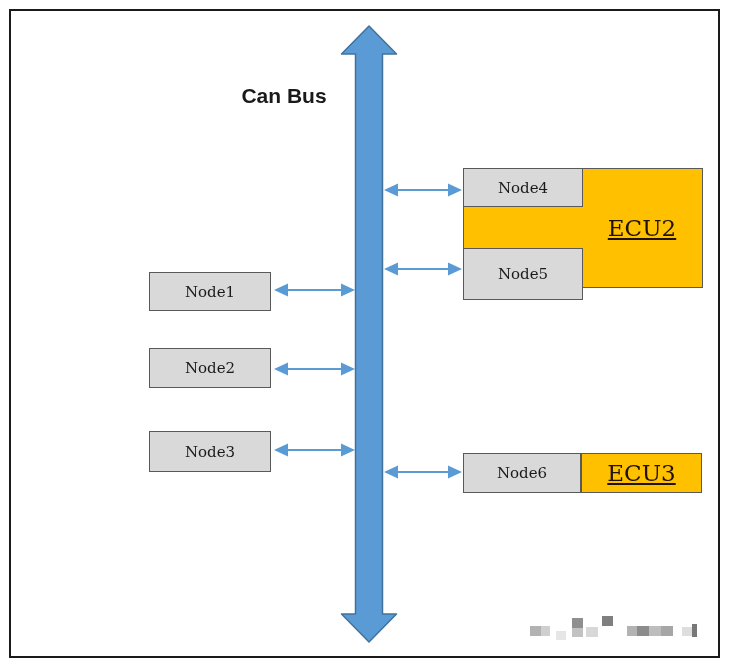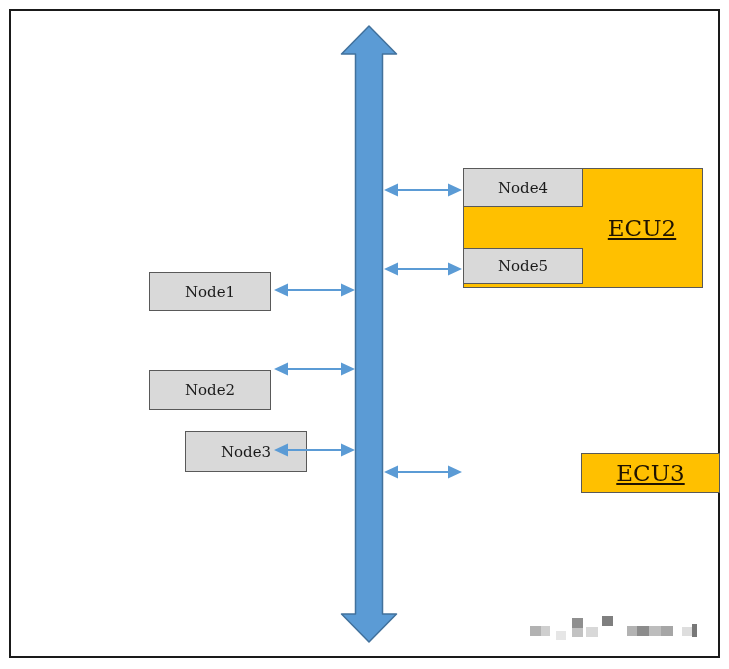--- a/index.html
+++ b/index.html
@@ -21,42 +21,42 @@
     text-align:center;line-height:26px;letter-spacing:0px;
   }
   .ecu-box{
     position:absolute;
     background:var(--ecu-fill,#FFC000);
     border:1.5px solid var(--box-border,#595959);
     box-sizing:border-box;
   }
   .ecu1{left:29px;top:272px;width:243px;height:200px;}
   .ecu2{left:463px;top:168px;width:240px;height:120px;}
-  .ecu3{left:581px;top:453px;width:139px;height:40px;}
+  .ecu3{left:581px;top:453px;width:121px;height:40px;}
   .ecu-label{
     position:absolute;top:0;height:100%;
     display:flex;align-items:center;justify-content:center;
     font-size:23px;color:#1f1300;text-decoration:underline;
   }
   .ecu1 .ecu-label{left:0;width:120px;}
   .ecu2 .ecu-label{left:118px;width:120px;}
   .ecu3 .ecu-label{left:0;width:100%;}
   .node-box{
     position:absolute;
     background:var(--node-fill,#D9D9D9);
     border:1.5px solid var(--box-border,#595959);
     box-sizing:border-box;
     display:flex;align-items:center;justify-content:center;
     font-size:15px;color:#1a1a1a;
   }
   .node1{left:149px;top:272px;width:122px;height:39px;justify-content:center;}
-  .node2{left:149px;top:370px;width:122px;height:40px;}
-  .node3{left:149px;top:431px;width:122px;height:41px;margin-left:36px;}
+  .node2{left:149px;top:348px;width:122px;height:40px;}
+  .node3{left:149px;top:431px;width:122px;height:41px;}
   .node4{left:463px;top:168px;width:120px;height:39px;}
-  .node5{left:463px;top:248px;width:120px;height:36px;}
+  .node5{left:463px;top:248px;width:120px;height:52px;}
   .node6{left:463px;top:453px;width:118px;height:40px;}
   .arrow-svg{position:absolute;display:block;}
   .bus-arrow{left:339px;top:25px;}
   .conn{width:81px;height:18px;}
   .conn-n1{left:274px;top:281px;}
   .conn-n2{left:274px;top:360px;}
   .conn-n3{left:274px;top:441px;}
   .conn-n4{left:384px;top:181px;width:78px;}
   .conn-n5{left:384px;top:260px;width:78px;}
   .conn-n6{left:384px;top:463px;width:78px;}
@@ -65,20 +65,21 @@
     filter:blur(0.6px);
   }
   .wm-block{position:absolute;}
 </style>
 </head>
 <body>
 
 <div class="canvas">
   <div class="frame"></div>
 
+  <div class="bus-label">Can Bus</div>
 
   <svg class="arrow-svg bus-arrow" width="60" height="618" viewBox="0 0 60 618">
     <polygon points="30,1 2.5,29 16.5,29 16.5,589 2.5,589 30,617 57.5,589 43.5,589 43.5,29 57.5,29" fill="#5B9BD5" stroke="#41719C" stroke-width="1.5" stroke-linejoin="round"></polygon>
   </svg>
 
   <div class="node-box node1">
     <span>Node1</span>
   </div>
   <div class="node-box node2">
     <span>Node2</span>
@@ -92,20 +93,23 @@
   </div>
   <div class="node-box node4">
     <span>Node4</span>
   </div>
   <div class="node-box node5">
     <span>Node5</span>
   </div>
 
   <div class="ecu-box ecu3">
     <div class="ecu-label">ECU3</div>
+  </div>
+  <div class="node-box node6">
+    <span>Node6</span>
   </div>
 
   <svg class="arrow-svg conn conn-n1" viewBox="0 0 81 18">
     <line x1="12" y1="9" x2="69" y2="9" stroke="#5B9BD5" stroke-width="2"></line>
     <polygon points="0,9 14,2.5 14,15.5" fill="#5B9BD5"></polygon>
     <polygon points="81,9 67,2.5 67,15.5" fill="#5B9BD5"></polygon>
   </svg>
   <svg class="arrow-svg conn conn-n2" viewBox="0 0 81 18">
     <line x1="12" y1="9" x2="69" y2="9" stroke="#5B9BD5" stroke-width="2"></line>
     <polygon points="0,9 14,2.5 14,15.5" fill="#5B9BD5"></polygon>

